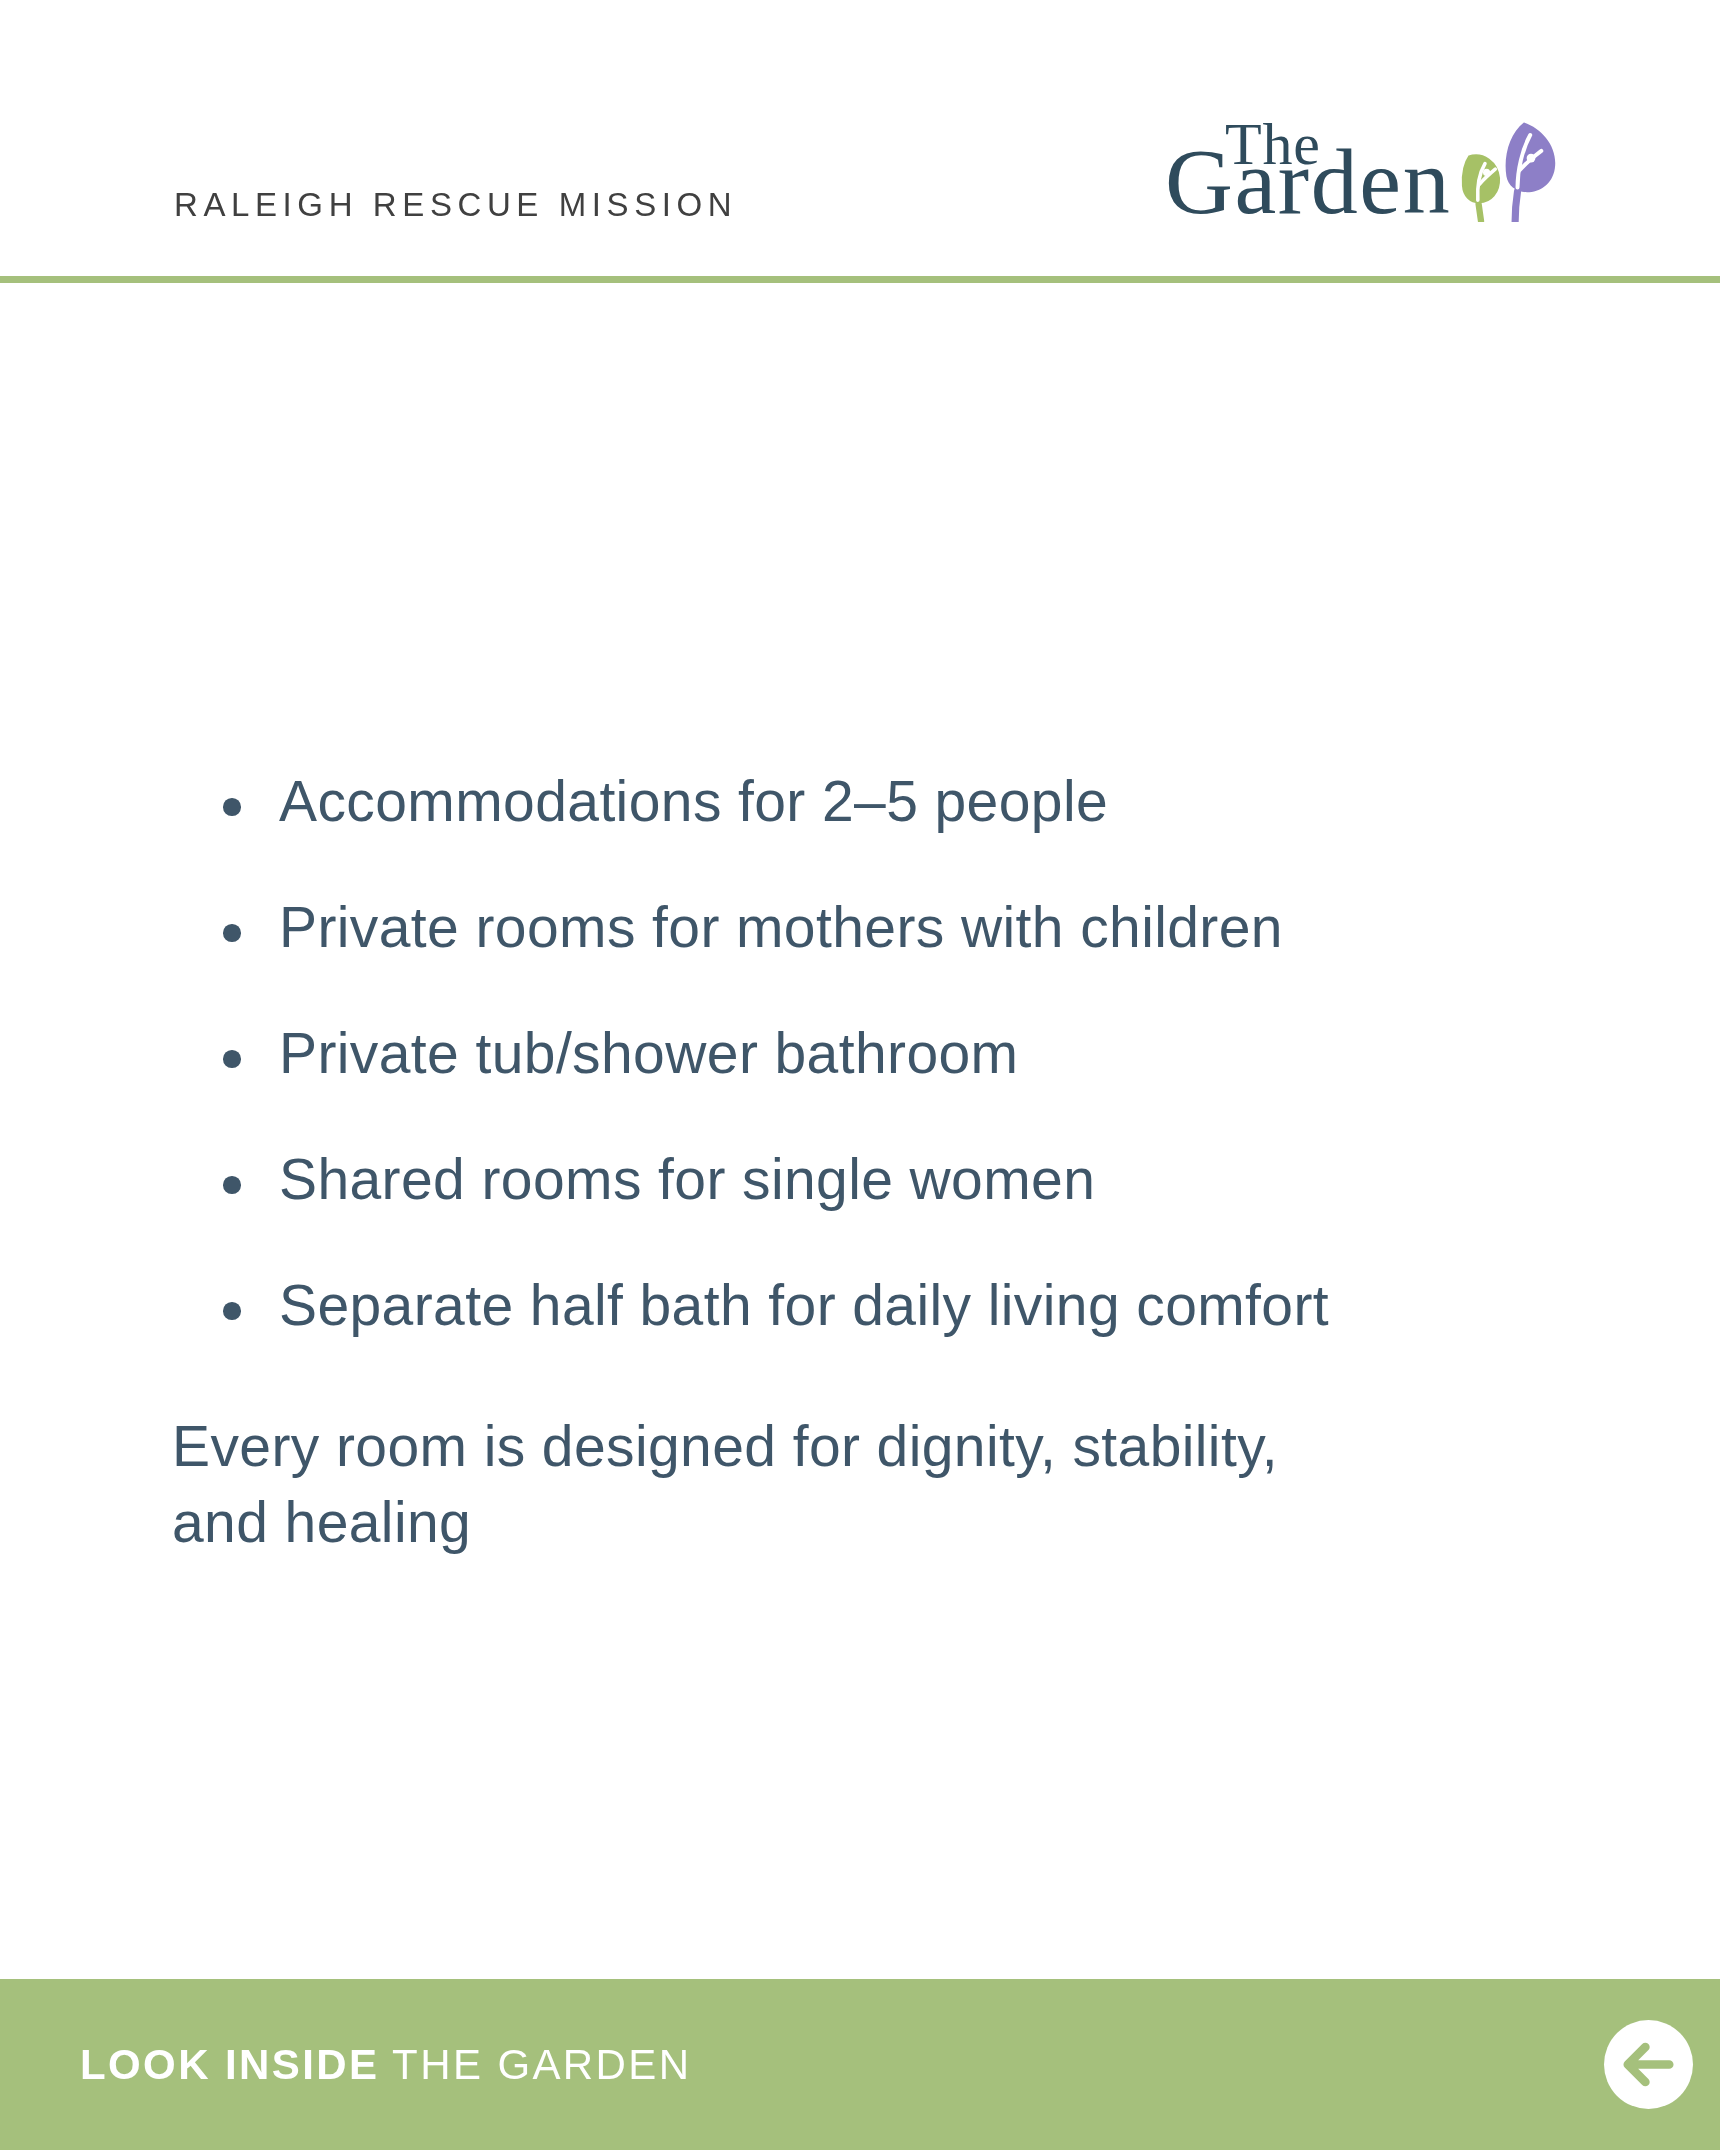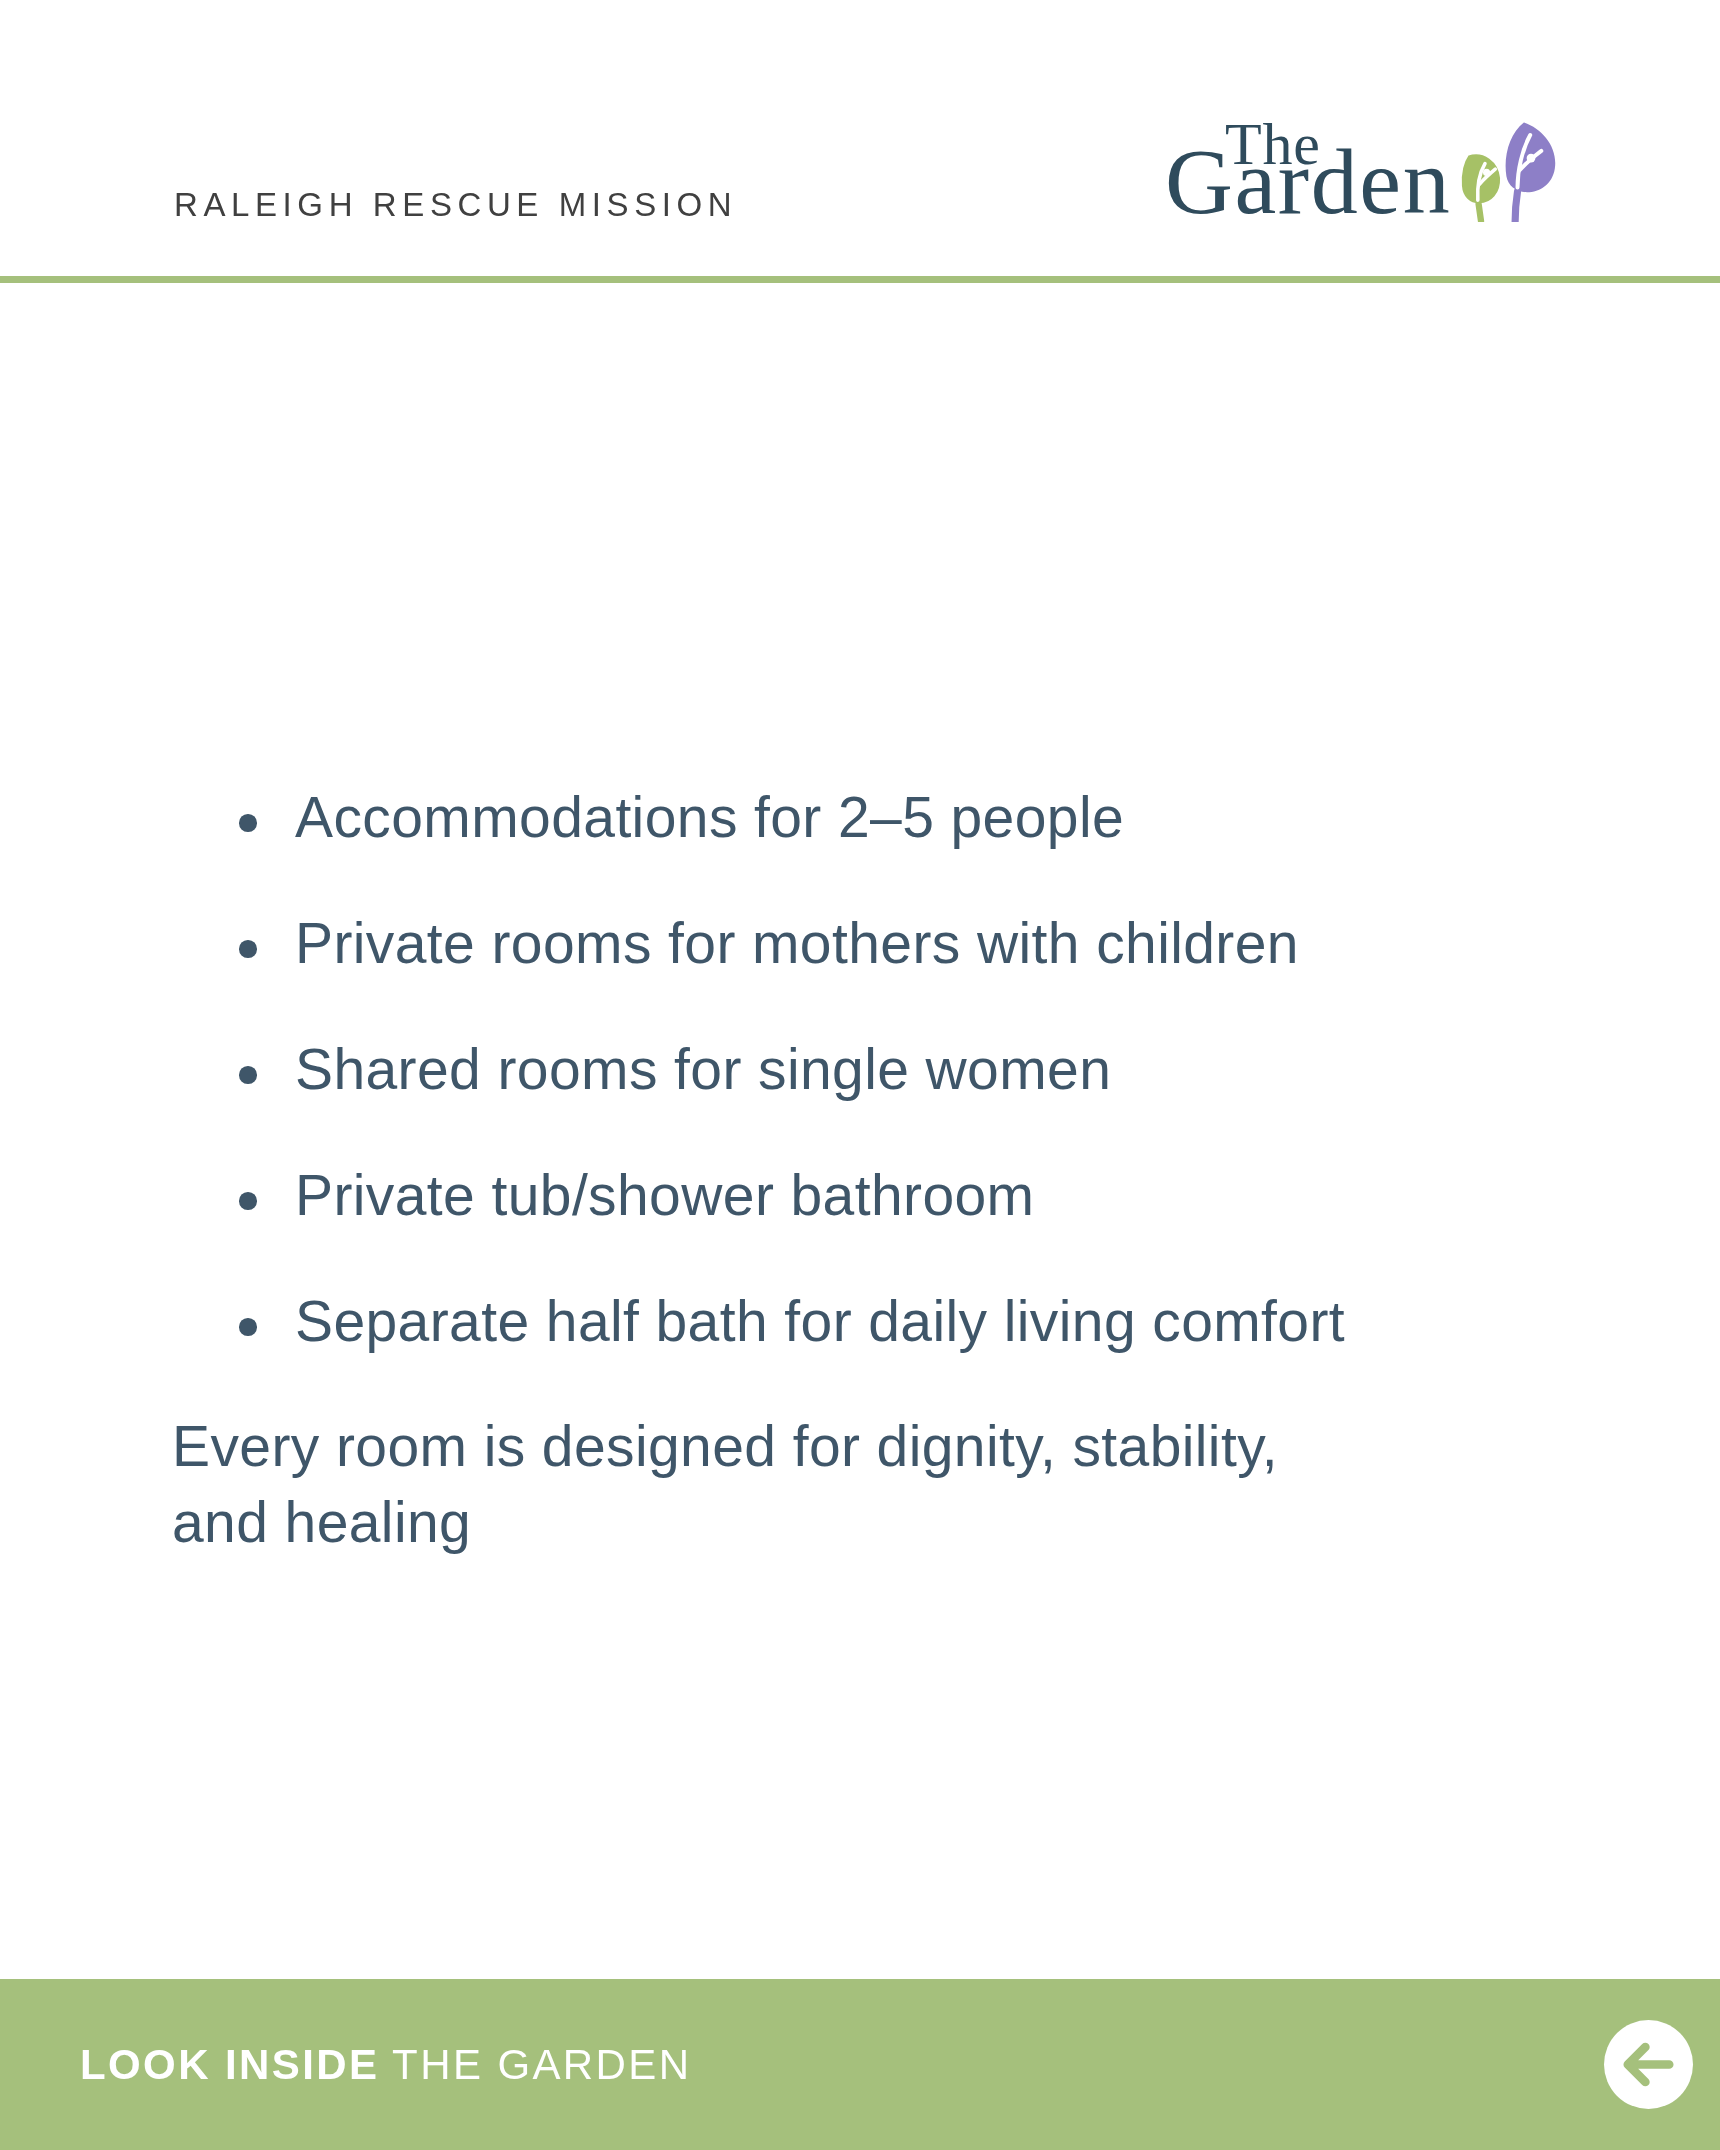--- a/index.html
+++ b/index.html
@@ -36,21 +36,21 @@
   }
 
   
   .headline {
     position:absolute; left:172px; top:613px;
     font-size:73px; font-weight:bold; letter-spacing:2px;
     line-height:1; color:#3e5468;
   }
   .bullet-list {
     position:absolute; left:172px; top:773px; width:1474px;
-    list-style:none; margin:16px; padding:0;
+    list-style:none; margin:0; padding:0;
   }
   .bullet-list li {
     position:relative; padding-left:107px; margin-bottom:69px;
     font-size:57px; line-height:57px; letter-spacing:0.4px; color:#3f5669;
     white-space:nowrap;
   }
   .bullet-list li .dot {
     position:absolute; left:51px; top:25px; width:17.5px; height:17.5px;
     border-radius:50%; background:#3f5669;
   }
@@ -103,22 +103,22 @@
       <circle cx="41" cy="63" r="4.5" fill="#ffffff"></circle>
     </svg>
   </div>
 
   <div class="divider"></div>
 
 
   <ul class="bullet-list">
     <li><span class="dot"></span><span>Accommodations for 2–5 people</span></li>
     <li><span class="dot"></span><span>Private rooms for mothers with children</span></li>
+    <li><span class="dot"></span><span>Private tub/shower bathroom</span></li>
     <li><span class="dot"></span><span>Shared rooms for single women</span></li>
-    <li><span class="dot"></span><span>Private tub/shower bathroom</span></li>
     <li><span class="dot"></span><span>Separate half bath for daily living comfort</span></li>
   </ul>
 
   <div class="closing">
     <span>Every room is designed for dignity, stability,</span>
     <span>and healing</span>
   </div>
 
   <div class="footer">
     <div class="footer-label">

